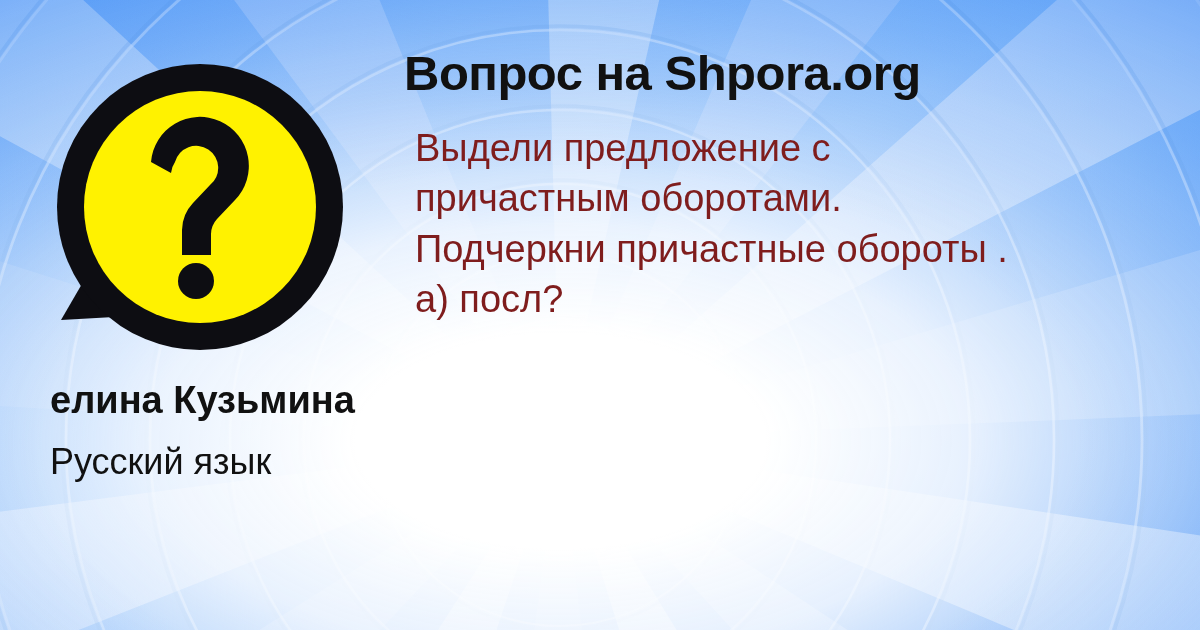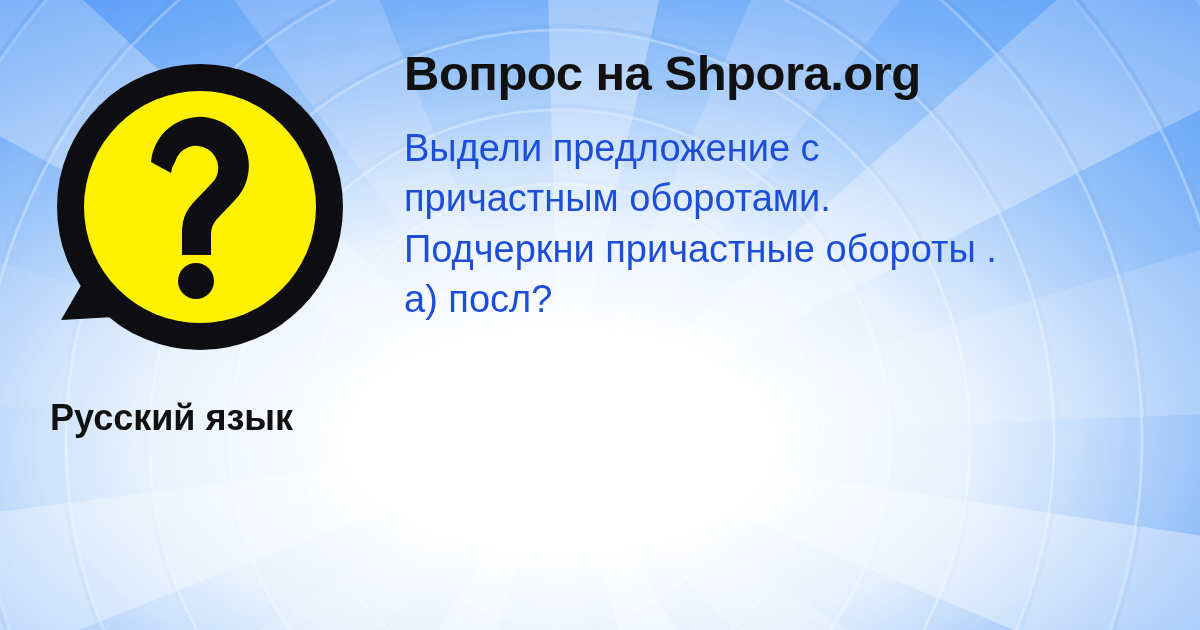--- a/index.html
+++ b/index.html
@@ -55,43 +55,44 @@
     font-weight: bold;
     color: #111111;
     line-height: 1.12;
     letter-spacing: -0.5px;
     white-space: nowrap;
   }
   #question-body {
     margin-top: 22px;
     font-size: 38px;
     font-weight: normal;
-    color: #1d4ed8;
+    color: #7f1d1d;
     line-height: 1.33;
     max-width: 625px;
+    margin-left: 11px;
   }
 
   
   #meta-col {
     position: absolute;
     left: 50px;
     top: 378px;
     width: 340px;
   }
   #author-name {
     font-size: 38px;
     font-weight: bold;
     color: #111111;
     line-height: 1.17;
     max-width: 330px;
   }
   #subject-label {
     margin-top: 18px;
     font-size: 36px;
-    font-weight: bold;
+    font-weight: normal;
     color: #111111;
     line-height: 1.2;
   }
 
   
   #source-url {
     position: absolute;
     left: 48px;
     top: 589px;
     font-size: 11.5px;
@@ -213,17 +214,18 @@
       <circle cx="141" cy="229" r="18" fill="#0d0d12"></circle>
     </svg>
   </div>
 
   <div id="text-col">
     <div id="page-title">Вопрос на Shpora.org</div>
     <div id="question-body">Выдели предложение с причастным оборотами. Подчеркни причастные обороты . а) посл?</div>
   </div>
 
   <div id="meta-col">
+    <div id="author-name">елина Кузьмина</div>
     <div id="subject-label">Русский язык</div>
   </div>
 
 
 </div>
 
 </body></html>

